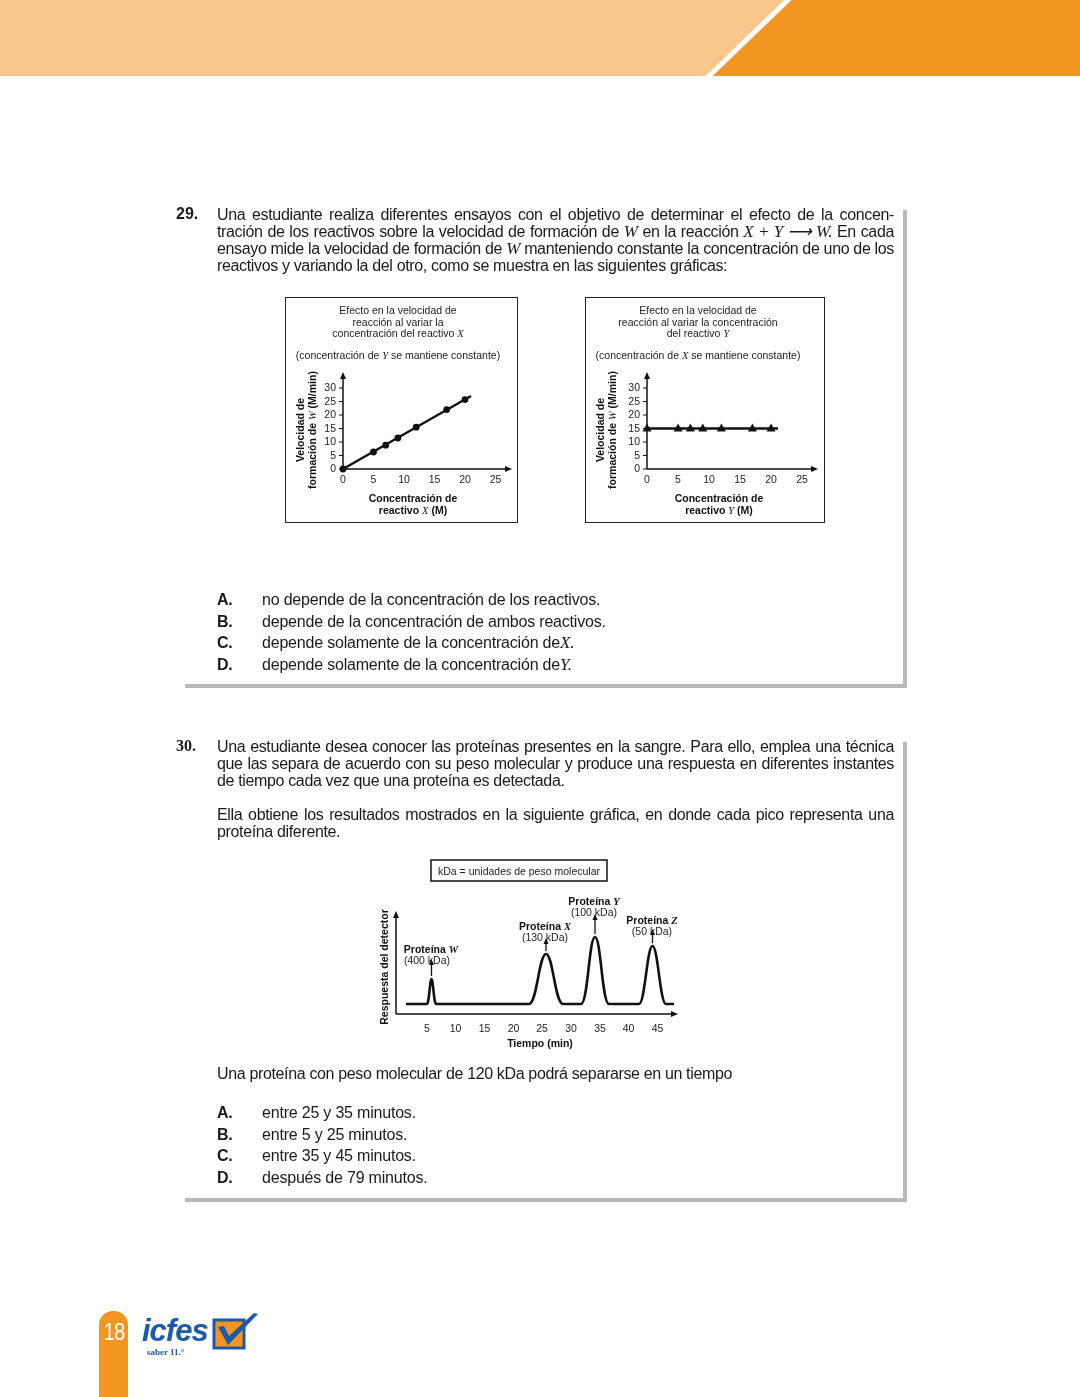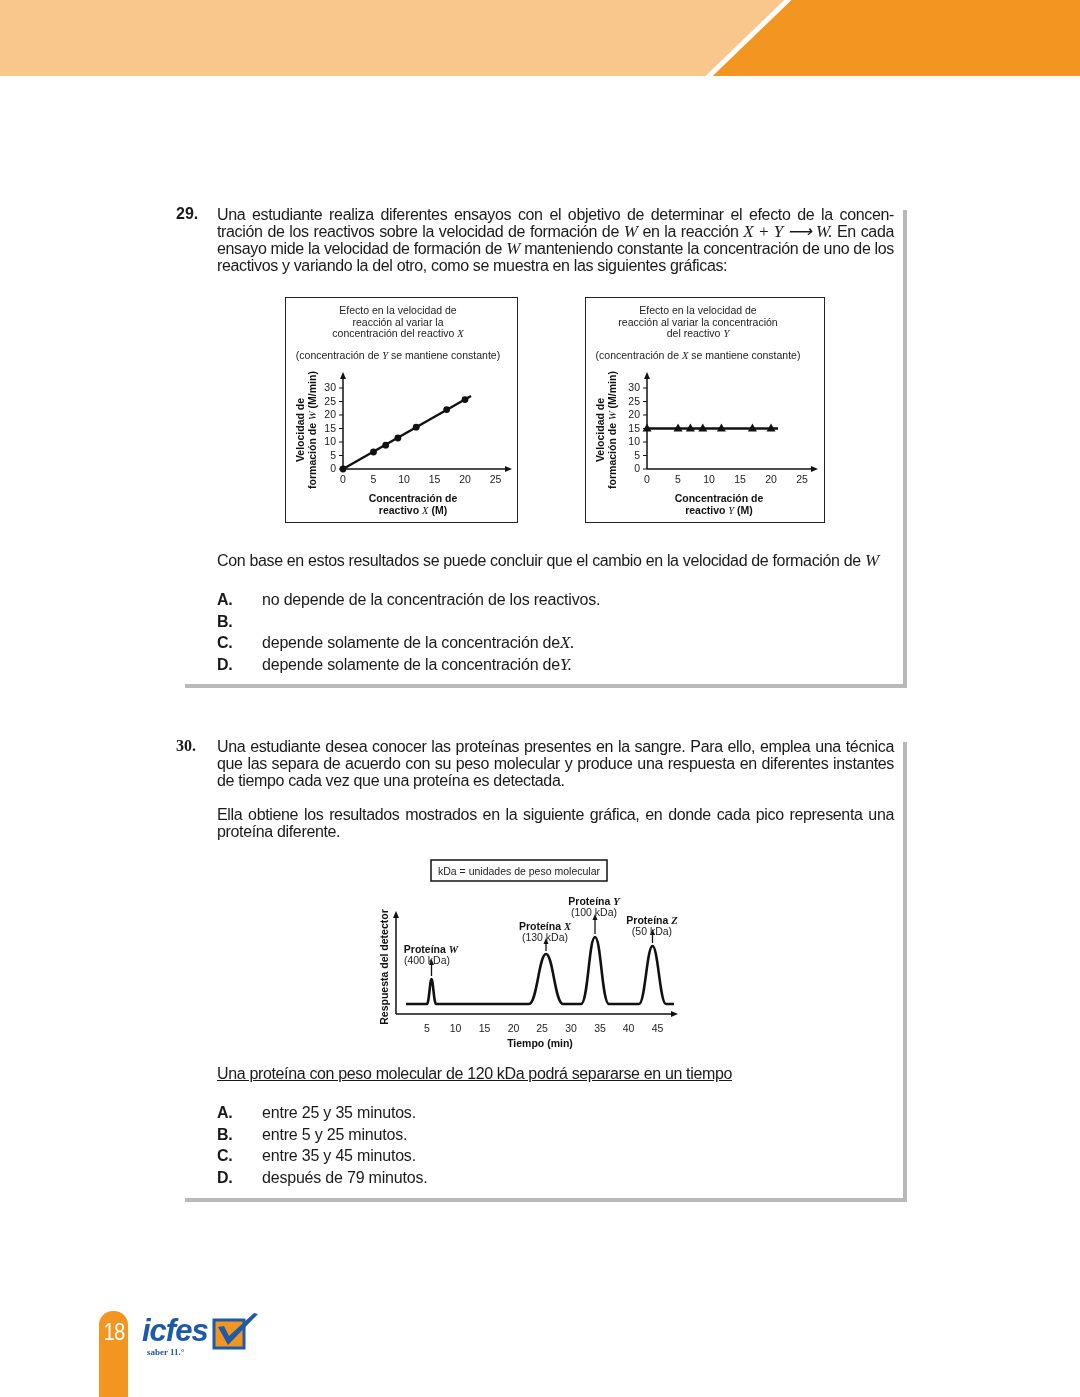--- a/index.html
+++ b/index.html
@@ -147,31 +147,29 @@
         <polygon points="116.8,125.5 112.3,133.5 121.3,133.5"></polygon>
         <polygon points="135.4,125.5 130.9,133.5 139.9,133.5"></polygon>
         <polygon points="166.4,125.5 161.9,133.5 170.9,133.5"></polygon>
         <polygon points="185,125.5 180.5,133.5 189.5,133.5"></polygon>
       </g>
       <text class="t-bold" x="133" y="204" text-anchor="middle">Concentración de</text>
       <text class="t-bold" x="133" y="216" text-anchor="middle"><tspan>reactivo </tspan><tspan class="t-ital" style="font-weight:normal">Y</tspan><tspan> (M)</tspan></text>
     </svg>
   </div>
 
-  <div class="body-text" style="top:342px;">
-    <span>Con base en estos resultados se puede concluir que el cambio en la velocidad de formación de</span> <span class="var">W</span>
-  </div>
 
   <div class="opts" style="top:379px;">
     <div class="opt">
         <span class="opt-letter">A.</span>
         <span>no depende de la concentración de los reactivos.</span>
       </div>
     <div class="opt">
         <span class="opt-letter">B.</span>
+        <span>depende de la concentración de ambos reactivos.</span>
       </div>
     <div class="opt">
         <span class="opt-letter">C.</span>
         <span>depende solamente de la concentración de </span>
         <span class="var">X.</span>
       </div>
     <div class="opt">
         <span class="opt-letter">D.</span>
         <span>depende solamente de la concentración de </span>
         <span class="var">Y.</span>
@@ -229,21 +227,21 @@
       <text class="t-small" x="52" y="105" text-anchor="middle">(400 kDa)</text>
       <text class="t-bold" x="170" y="71" text-anchor="middle"><tspan>Proteína </tspan><tspan class="t-ital">X</tspan></text>
       <text class="t-small" x="170" y="82" text-anchor="middle">(130 kDa)</text>
       <text class="t-bold" x="219" y="46" text-anchor="middle"><tspan>Proteína </tspan><tspan class="t-ital">Y</tspan></text>
       <text class="t-small" x="219" y="57" text-anchor="middle">(100 kDa)</text>
       <text class="t-bold" x="277" y="65" text-anchor="middle"><tspan>Proteína </tspan><tspan class="t-ital">Z</tspan></text>
       <text class="t-small" x="277" y="76" text-anchor="middle">(50 kDa)</text>
     </svg>
   </div>
 
-  <div class="body-text" style="top:323px;text-decoration:underline;">Una proteína con peso molecular de 120 kDa podrá separarse en un tiempo</div>
+  <div class="body-text" style="top:323px;">Una proteína con peso molecular de 120 kDa podrá separarse en un tiempo</div>
 
   <div class="opts" style="top:360px;">
     <div class="opt">
         <span class="opt-letter">A.</span>
         <span>entre 25 y 35 minutos.</span>
       </div>
     <div class="opt">
         <span class="opt-letter">B.</span>
         <span>entre 5 y 25 minutos.</span>
       </div>

